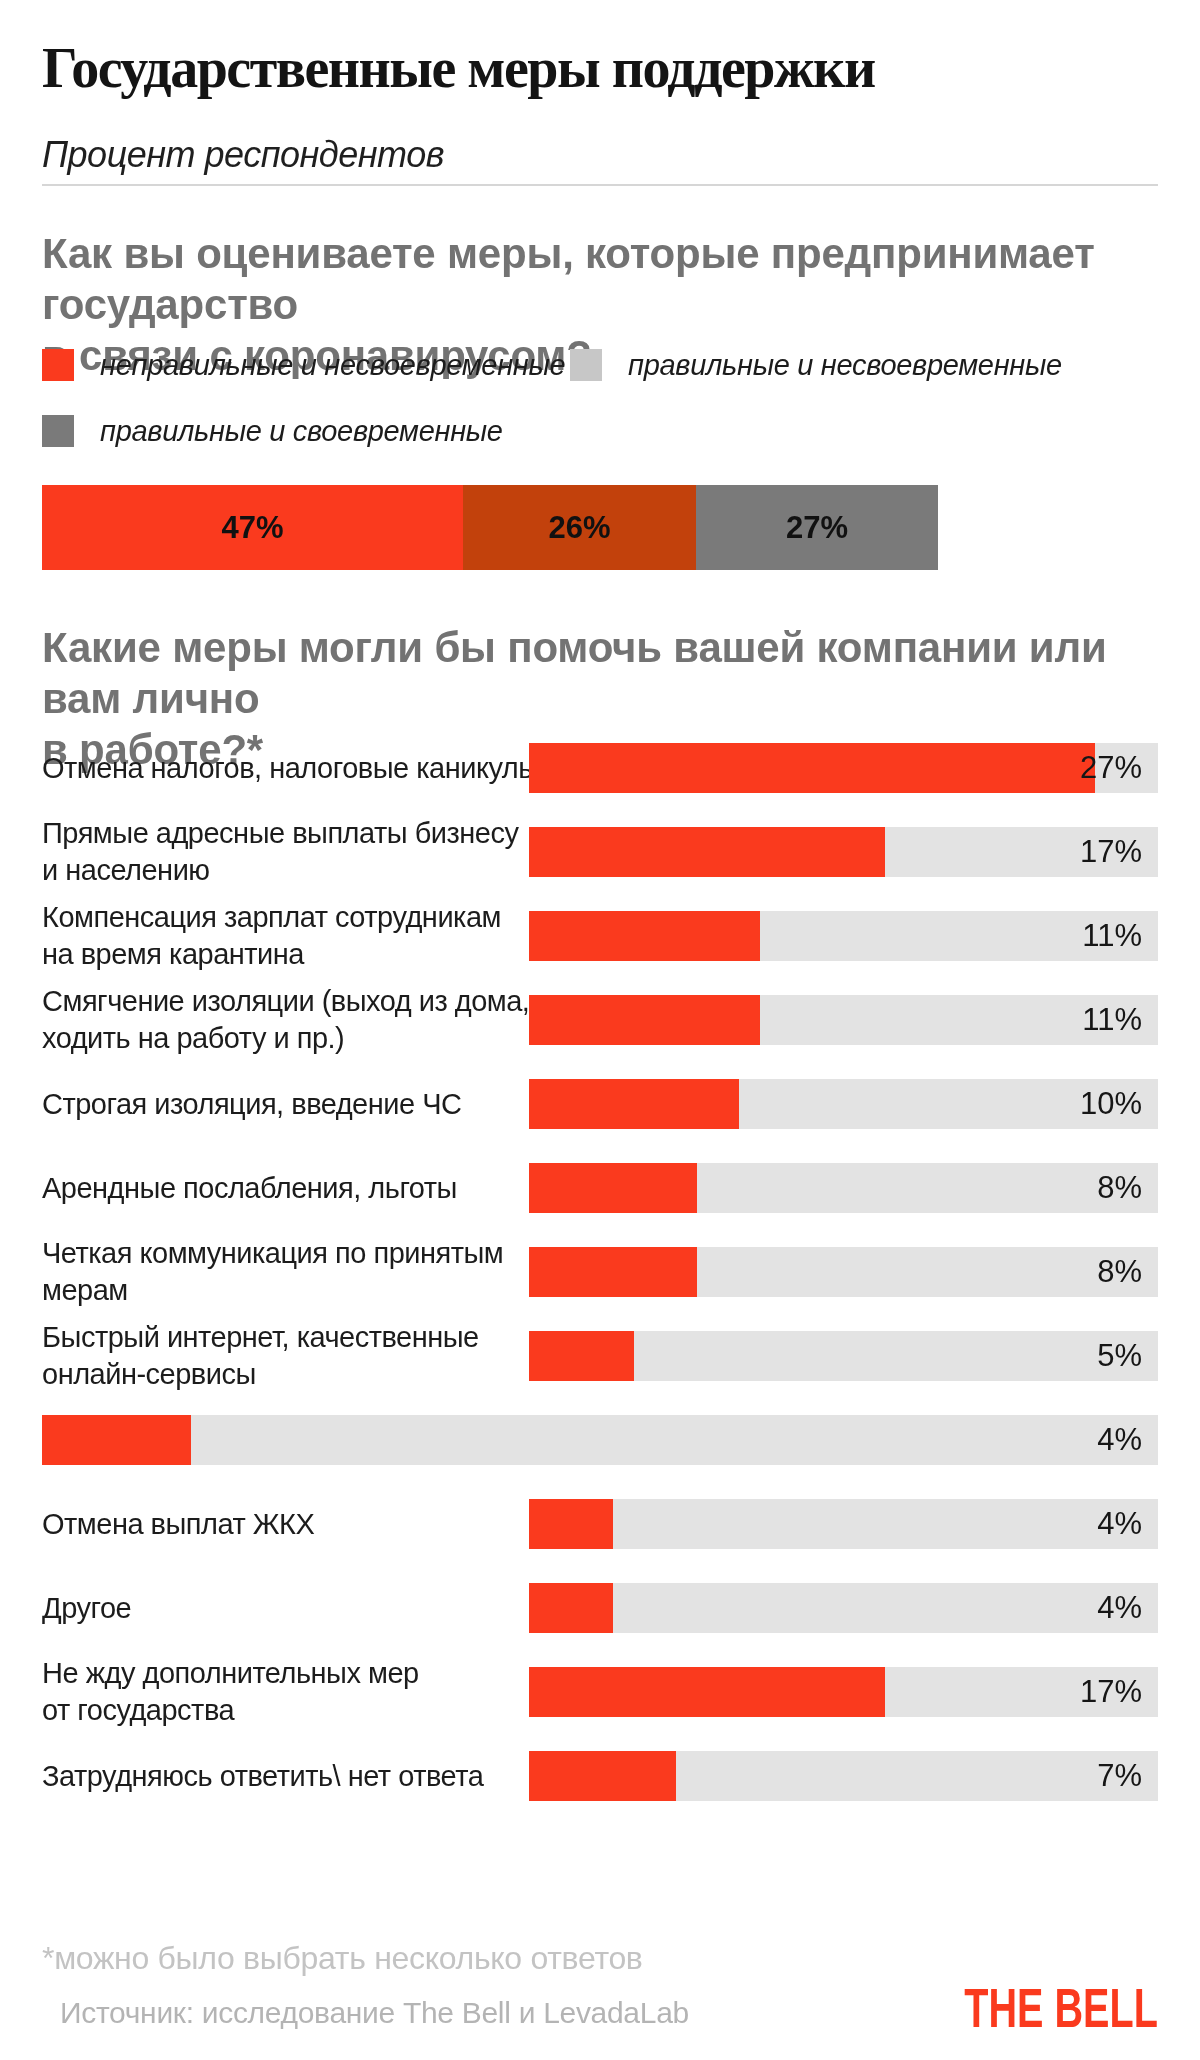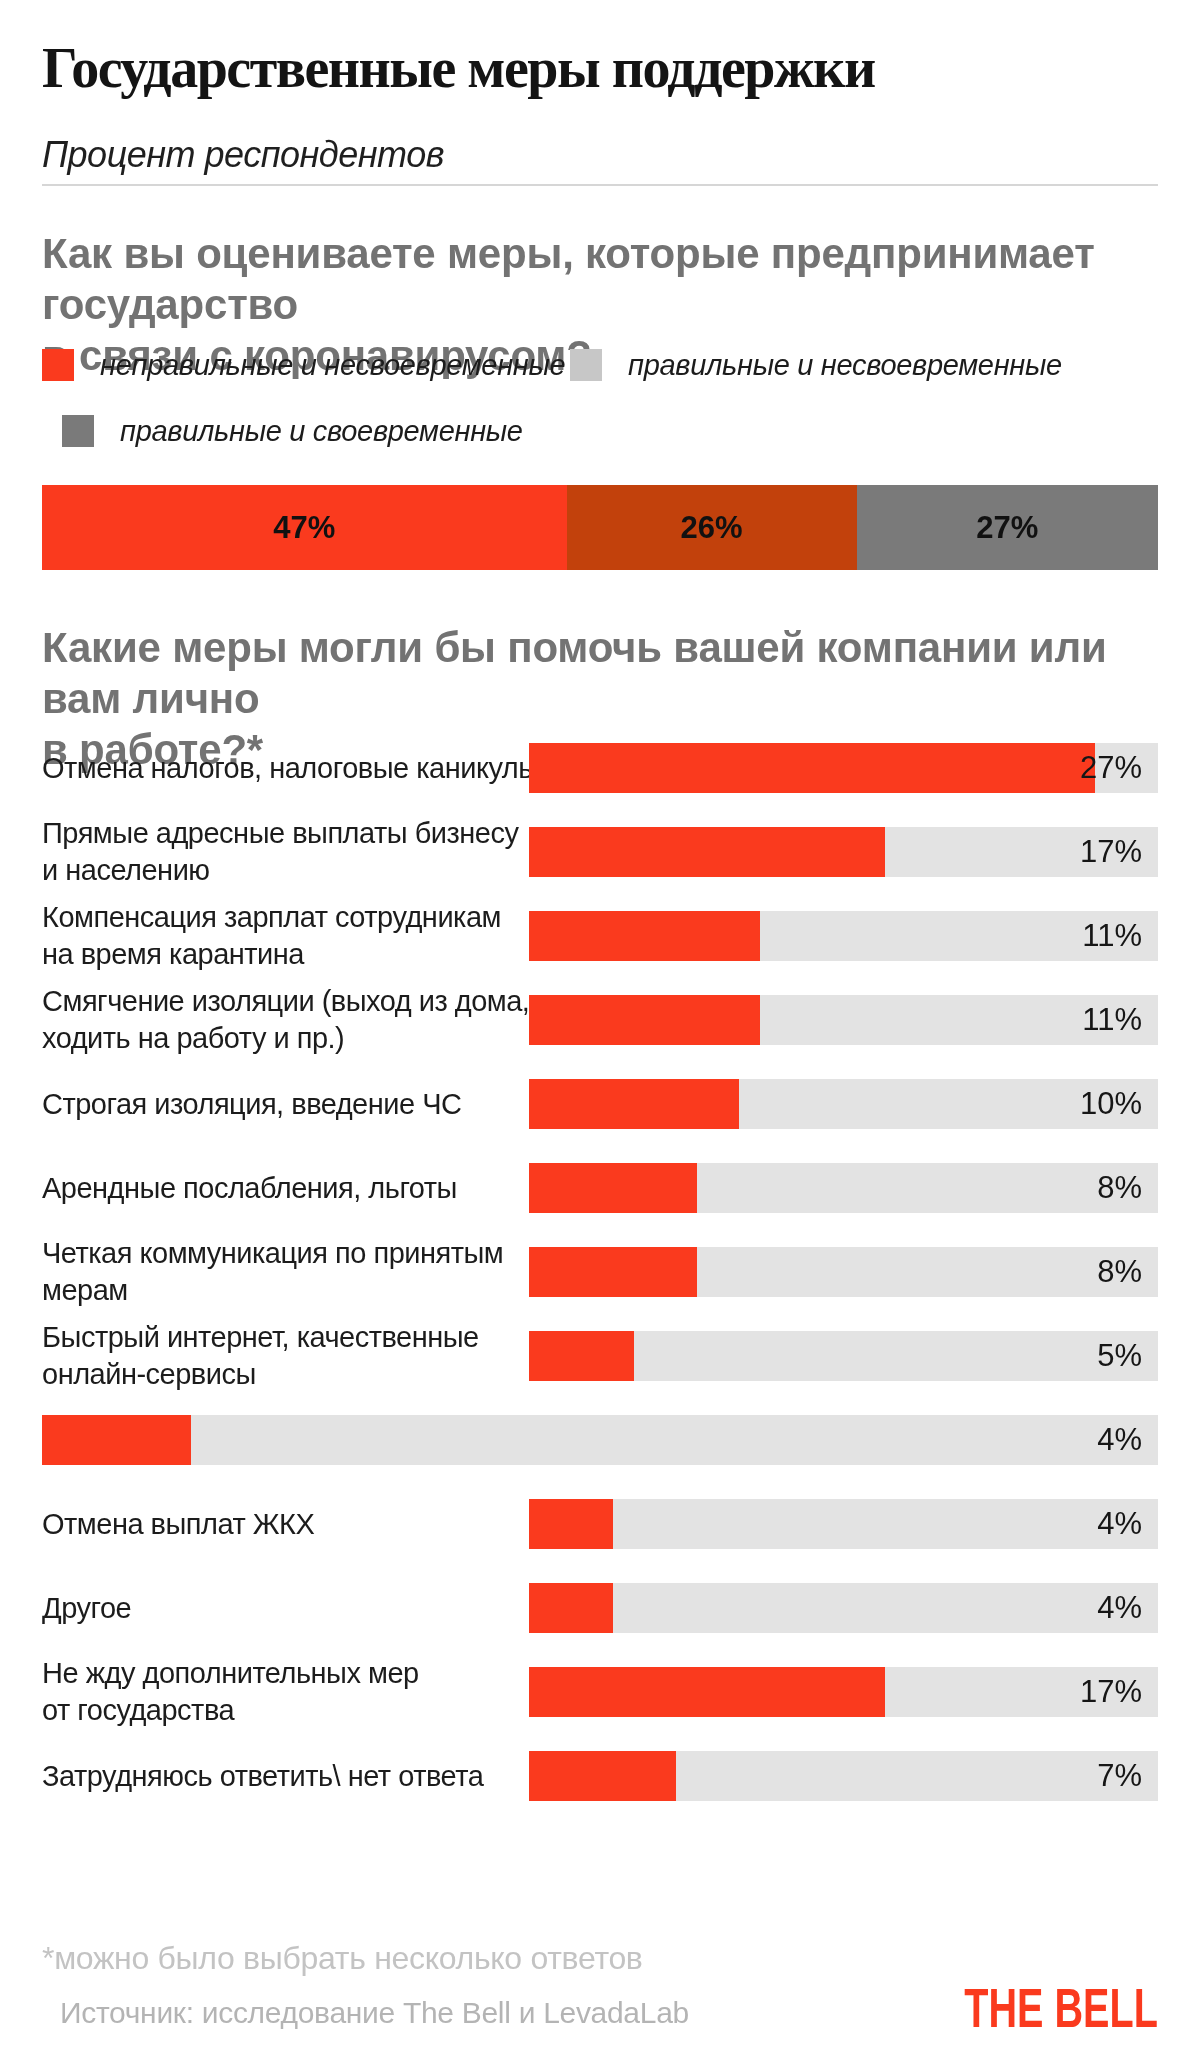--- a/index.html
+++ b/index.html
@@ -32,25 +32,25 @@
     white-space:pre-line;
   }
   #q1-heading { top:228px; }
   #q2-heading { top:622px; }
 
   .legend-item { position:absolute; display:flex; height:32px;font-style:italic; }
   .legend-swatch { width:32px; height:32px; flex:none; }
   .legend-label { margin-left:26px; font-size:29px; letter-spacing:-0.3px; color:#1c1c1c; white-space:nowrap; }
   .legend-pos-0 { left:42px;  top:349px; }
   .legend-pos-1 { left:570px; top:349px; }
-  .legend-pos-2 { left:42px;  top:415px;margin-left:20px; }
+  .legend-pos-2 { left:42px;  top:415px; }
 
   .stacked-bar {
     position:absolute; left:42px; top:485px;
-    width:1116px; height:85px; display:flex;
+    width:896px; height:85px; display:flex;
   }
   .stacked-seg { height:100%; display:flex; align-items:center; justify-content:center; }
   .stacked-seg-label { font-size:31px; font-weight:bold; color:#111111; }
 
   .bars { position:absolute; left:42px; top:743px; width:1116px; }
   .bar-row { display:flex; align-items:center; height:50px; margin-bottom:34px; }
   .bar-row:last-child { margin-bottom:0; }
   .bar-label {
     width:487px; flex:none; padding-right:10px; box-sizing:border-box;
     font-size:29px; line-height:37px; letter-spacing:-0.5px;

